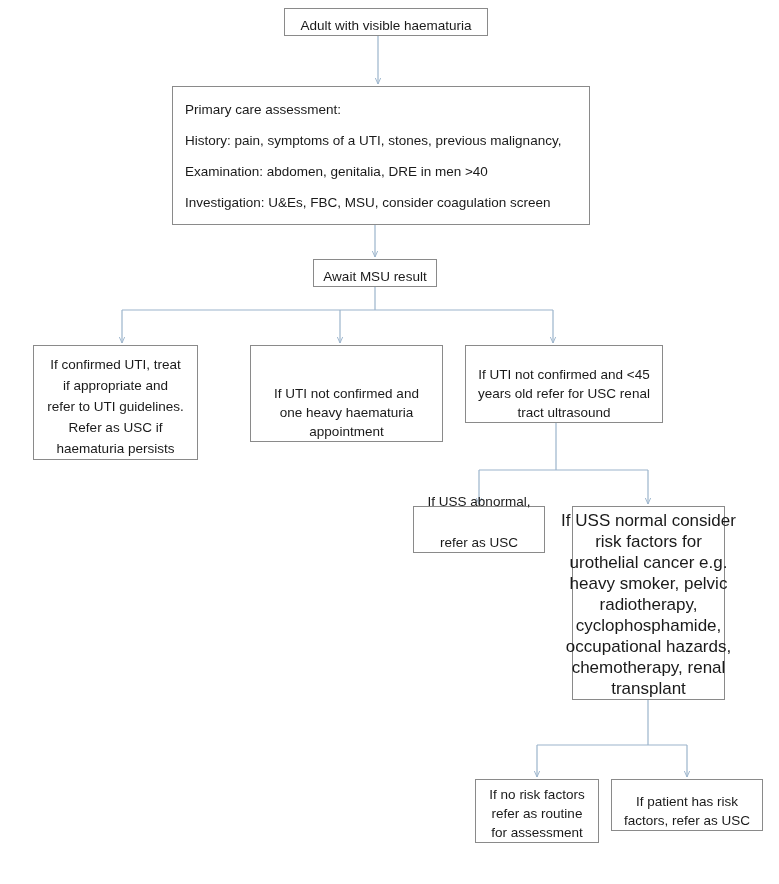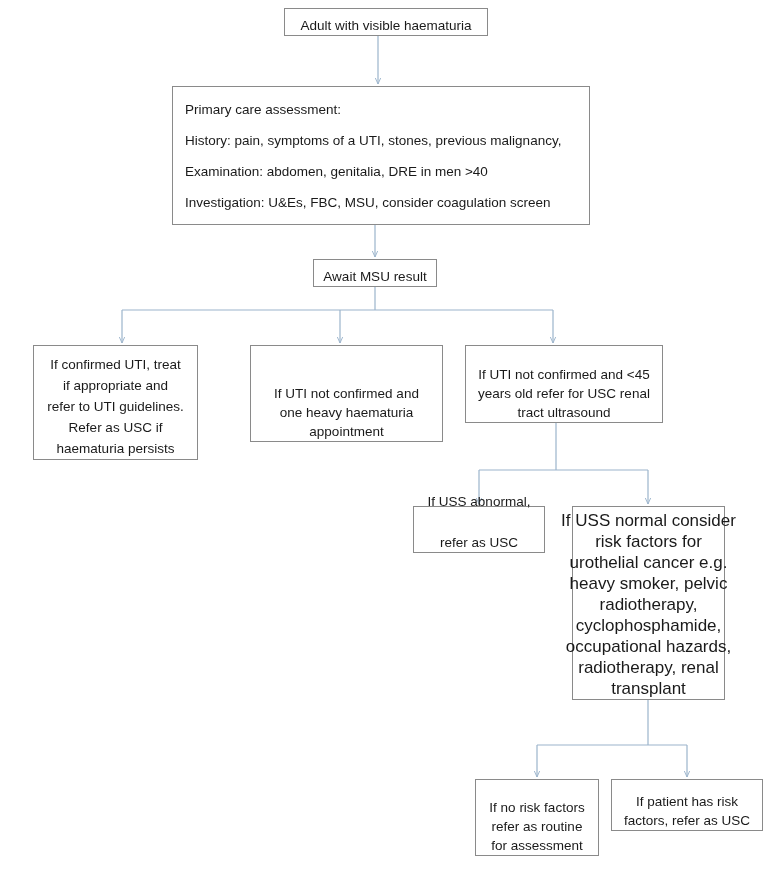--- a/index.html
+++ b/index.html
@@ -62,21 +62,21 @@
   }
   
   #node-start      { left: 284px; top: 8px;   width: 204px; height: 28px; }
   #node-assessment { left: 172px; top: 86px;  width: 418px; height: 139px; }
   #node-msu        { left: 313px; top: 259px; width: 124px; height: 28px; }
   #node-uti-confirmed { left: 33px;  top: 345px; width: 165px; height: 115px; }
   #node-uti-over45    { left: 250px; top: 345px; width: 193px; height: 97px; }
   #node-uti-under45   { left: 465px; top: 345px; width: 198px; height: 78px; }
   #node-uss-abnormal  { left: 413px; top: 506px; width: 132px; height: 47px; gap: 22px; }
   #node-uss-normal    { left: 572px; top: 506px; width: 153px; height: 194px; }
-  #node-no-risk       { left: 475px; top: 779px; width: 124px; height: 77px; }
+  #node-no-risk       { left: 475px; top: 779px; width: 124px; height: 64px; }
   #node-has-risk      { left: 611px; top: 779px; width: 152px; height: 52px; }
   #node-uss-normal .line { font-size: 17px; line-height: 21px; }
   #node-uti-confirmed .line { line-height: 21px; }
 </style>
 </head>
 <body>
 
 <div id="chart">
 
   <svg id="connectors" viewBox="0 0 779 884" xmlns="http://www.w3.org/2000/svg">
@@ -150,21 +150,21 @@
   </div>
 
   <div class="node center" id="node-uss-normal">
     <span class="line">If USS normal consider</span>
     <span class="line">risk factors for</span>
     <span class="line">urothelial cancer e.g.</span>
     <span class="line">heavy smoker, pelvic</span>
     <span class="line">radiotherapy,</span>
     <span class="line">cyclophosphamide,</span>
     <span class="line">occupational hazards,</span>
-    <span class="line">radiotherapy, renal</span>
+    <span class="line">chemotherapy, renal</span>
     <span class="line">transplant</span>
   </div>
 
   <div class="node center" id="node-no-risk">
     <span class="line">If no risk factors</span>
     <span class="line">refer as routine</span>
     <span class="line">for assessment</span>
   </div>
 
   <div class="node center" id="node-has-risk">

